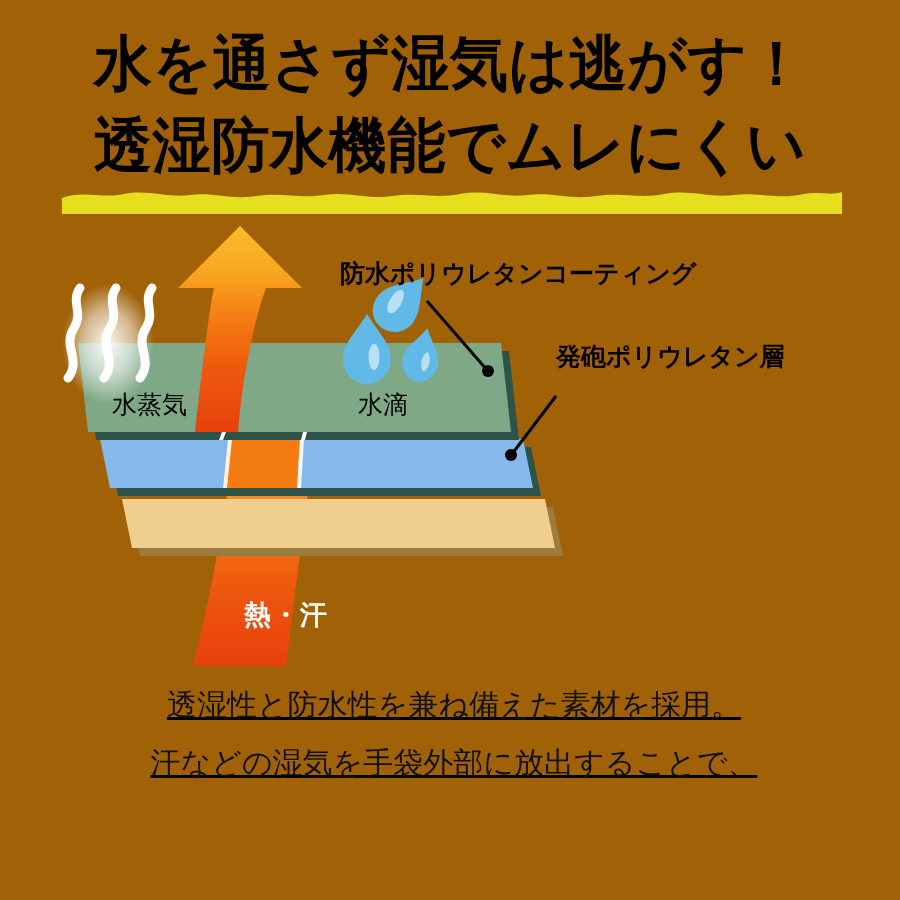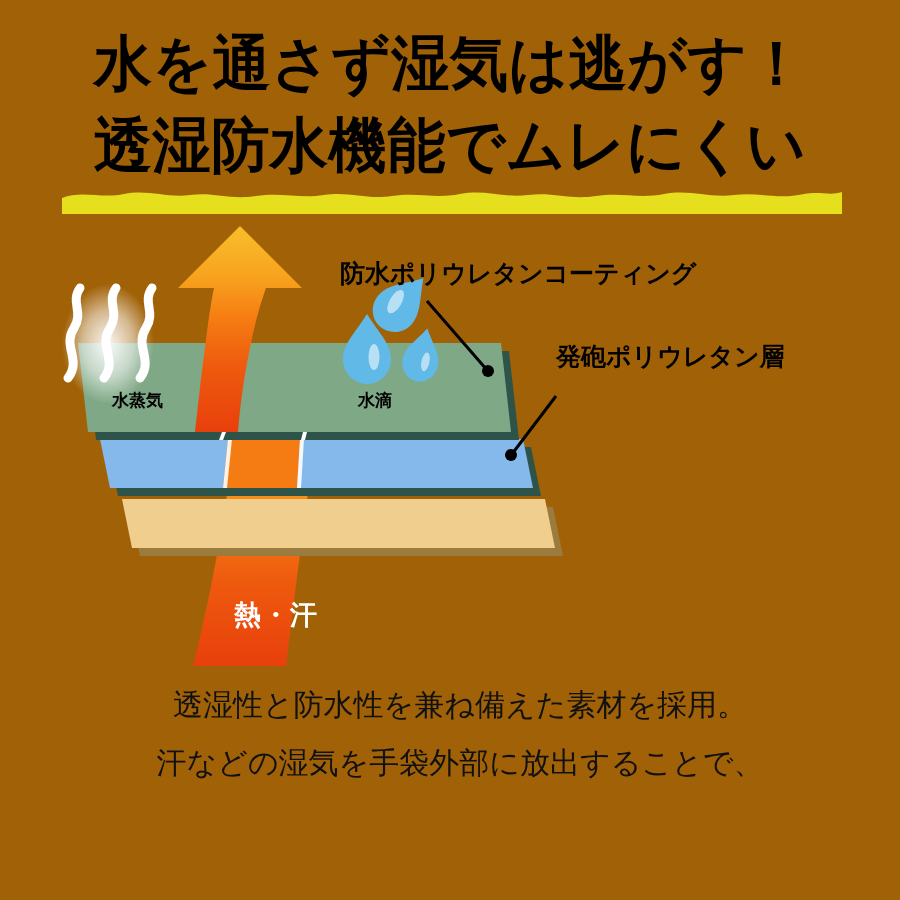--- a/index.html
+++ b/index.html
@@ -59,31 +59,31 @@
   }
   #diagram-svg {
     position: absolute;
     left: 0;
     top: 0;
   }
 
   .diagram-label {
     position: absolute;
     color: #000000;
-    font-weight: 700;
-    font-size: 17px;
+    font-weight: 400;
+    font-size: 25px;
     white-space: nowrap;
     line-height: 1;
   }
   #label-vapor { left: 112px; top: 166px; }
   #label-droplet { left: 358px; top: 166px; }
 
   #label-heat {
     position: absolute;
-    left: 234px;
+    left: 244px;
     top: 376px;
     color: #ffffff;
     font-weight: 700;
     font-size: 27px;
     white-space: nowrap;
     line-height: 1;
     letter-spacing: 1px;
   }
 
   .callout-label {
@@ -93,23 +93,24 @@
     font-size: 25px;
     white-space: nowrap;
     line-height: 1;
   }
   #callout-coating { left: 340px; top: 35px; }
   #callout-foam { left: 556px; top: 118px; }
 
   
   #description {
     position: absolute;
-    left: 10px;
+    left: 4px;
     top: 676px;
     width: 796px;
+    text-decoration: underline;
   }
   .desc-line {
     width: 900px;
     text-align: center;
     color: #111111;
     font-weight: 400;
     font-size: 30px;
     line-height: 58px;
     white-space: nowrap;
   }

